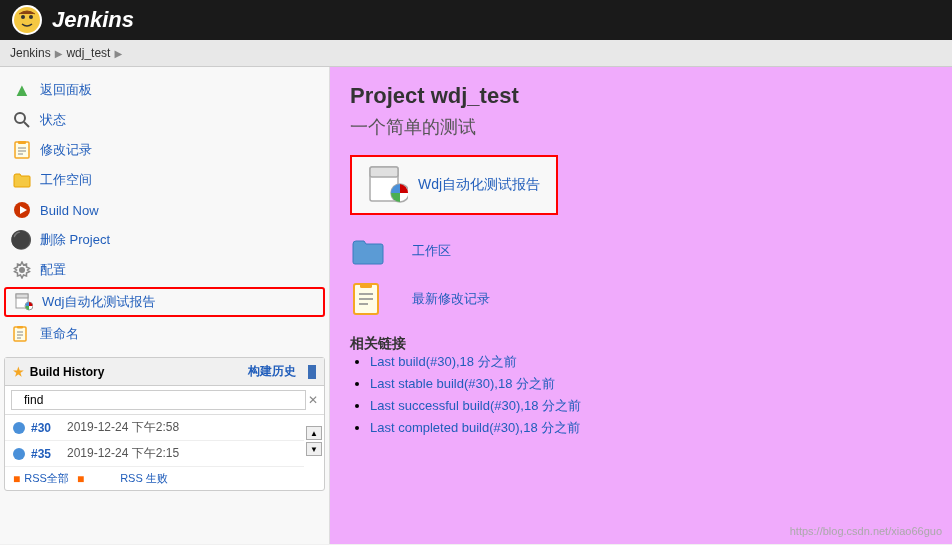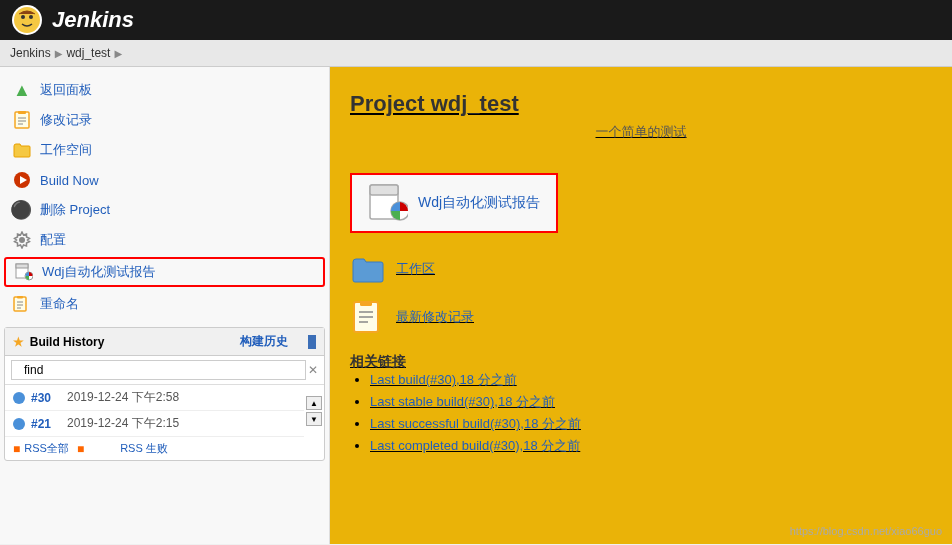--- a/index.html
+++ b/index.html
@@ -90,21 +90,21 @@
       background: #f0f0f0;
       border-bottom: 1px solid #ccc;
       padding: 5px 8px;
       display: flex;
       align-items: center;
       justify-content: space-between;
       font-weight: bold;
       font-size: 12px;
     }
     #build-history-header .star-icon { color: #f5a623; margin-right: 6px; }
-    #build-history-header .right { display: flex; align-items: center; gap: 20px; color: #215ebb; font-size: 12px; }
+    #build-history-header .right { display: flex; align-items: center; gap: 12px; color: #215ebb; font-size: 12px; }
 
     .bh-search {
       padding: 4px 6px;
       display: flex;
       align-items: center;
       border-bottom: 1px solid #ddd;
     }
     .bh-search input {
       width: 100%;
       border: 1px solid #ccc;
@@ -133,36 +133,34 @@
       display: flex;
       align-items: center;
       gap: 4px;
       font-size: 11px;
     }
     .rss-icon { color: #f60; font-size: 12px; }
 
     
     #content {
       flex: 1;
-      padding: 24px 20px;
-      background: #eab308;
+      padding: 16px 20px;
+      background: #f0abfc;
       overflow-y: auto;
-      text-decoration: underline;
     }
     #content h1 {
       font-size: 22px;
       font-weight: bold;
       color: #333;
       margin-bottom: 6px;
     }
     #content .subtitle {
       color: #555;
-      font-size: 13px;
-      margin-bottom: 32px;
-      text-align: center;
+      font-size: 18px;
+      margin-bottom: 16px;
     }
 
     
     .report-card {
       border: 2px solid red;
       display: inline-flex;
       align-items: center;
       padding: 8px 16px;
       margin-bottom: 12px;
       gap: 10px;
@@ -171,21 +169,21 @@
     .report-card a {
       color: #215ebb;
       text-decoration: none;
       font-size: 14px;
     }
 
     
     .link-item {
       display: flex;
       align-items: center;
-      gap: 10px;
+      gap: 26px;
       padding: 6px 0;
     }
     .link-item a { color: #215ebb; text-decoration: none; font-size: 13px; }
     .link-icon { width: 36px; height: 36px; flex-shrink: 0; display: flex; align-items: center; justify-content: center; }
 
     
     .related-links h2 {
       font-size: 14px;
       font-weight: bold;
       color: #333;
@@ -231,20 +229,29 @@
 
 <div id="main">
 
   <div id="sidebar">
 
     <a class="sidebar-item" href="#">
       <span class="icon" style="color:#4CAF50; font-size:18px;">▲</span>
       <span>返回面板</span>
     </a>
 
+    <a class="sidebar-item" href="#">
+      <span class="icon">
+        <svg width="18" height="18" viewBox="0 0 18 18">
+            <circle cx="7" cy="7" r="5" fill="none" stroke="#555" stroke-width="2"></circle>
+            <line x1="11" y1="11" x2="16" y2="16" stroke="#555" stroke-width="2"></line>
+          </svg>
+      </span>
+      <span>状态</span>
+    </a>
 
     <a class="sidebar-item" href="#">
       <span class="icon">
         <svg width="18" height="18" viewBox="0 0 18 18">
           <rect x="2" y="1" width="14" height="16" rx="1" fill="#fffde7" stroke="#f5a623" stroke-width="1.5"></rect>
           <rect x="5" y="0" width="8" height="3" rx="1" fill="#f5a623"></rect>
           <line x1="5" y1="7" x2="13" y2="7" stroke="#888" stroke-width="1"></line>
           <line x1="5" y1="10" x2="13" y2="10" stroke="#888" stroke-width="1"></line>
           <line x1="5" y1="13" x2="10" y2="13" stroke="#888" stroke-width="1"></line>
         </svg>
@@ -332,21 +339,21 @@
 
       <div style="position:relative; display:flex;">
         <div style="flex:1;">
           <div class="bh-row">
             <span class="bh-dot"></span>
             <a href="#" class="build-link">#30</a>
             <span class="build-date">2019-12-24 下午2:58</span>
           </div>
           <div class="bh-row">
             <span class="bh-dot"></span>
-            <a href="#" class="build-link">#21</a>
+            <a href="#" class="build-link">#35</a>
             <span class="build-date">2019-12-24 下午2:15</span>
           </div>
         </div>
         <div style="display:flex;flex-direction:column;justify-content:center;gap:2px;padding:4px 2px;">
           <button style="background:#f0f0f0;border:1px solid #aaa;width:16px;height:14px;cursor:pointer;font-size:8px;padding:0;">▲</button>
           <button style="background:#f0f0f0;border:1px solid #aaa;width:16px;height:14px;cursor:pointer;font-size:8px;padding:0;">▼</button>
         </div>
       </div>
 
       <div class="rss-bar">

